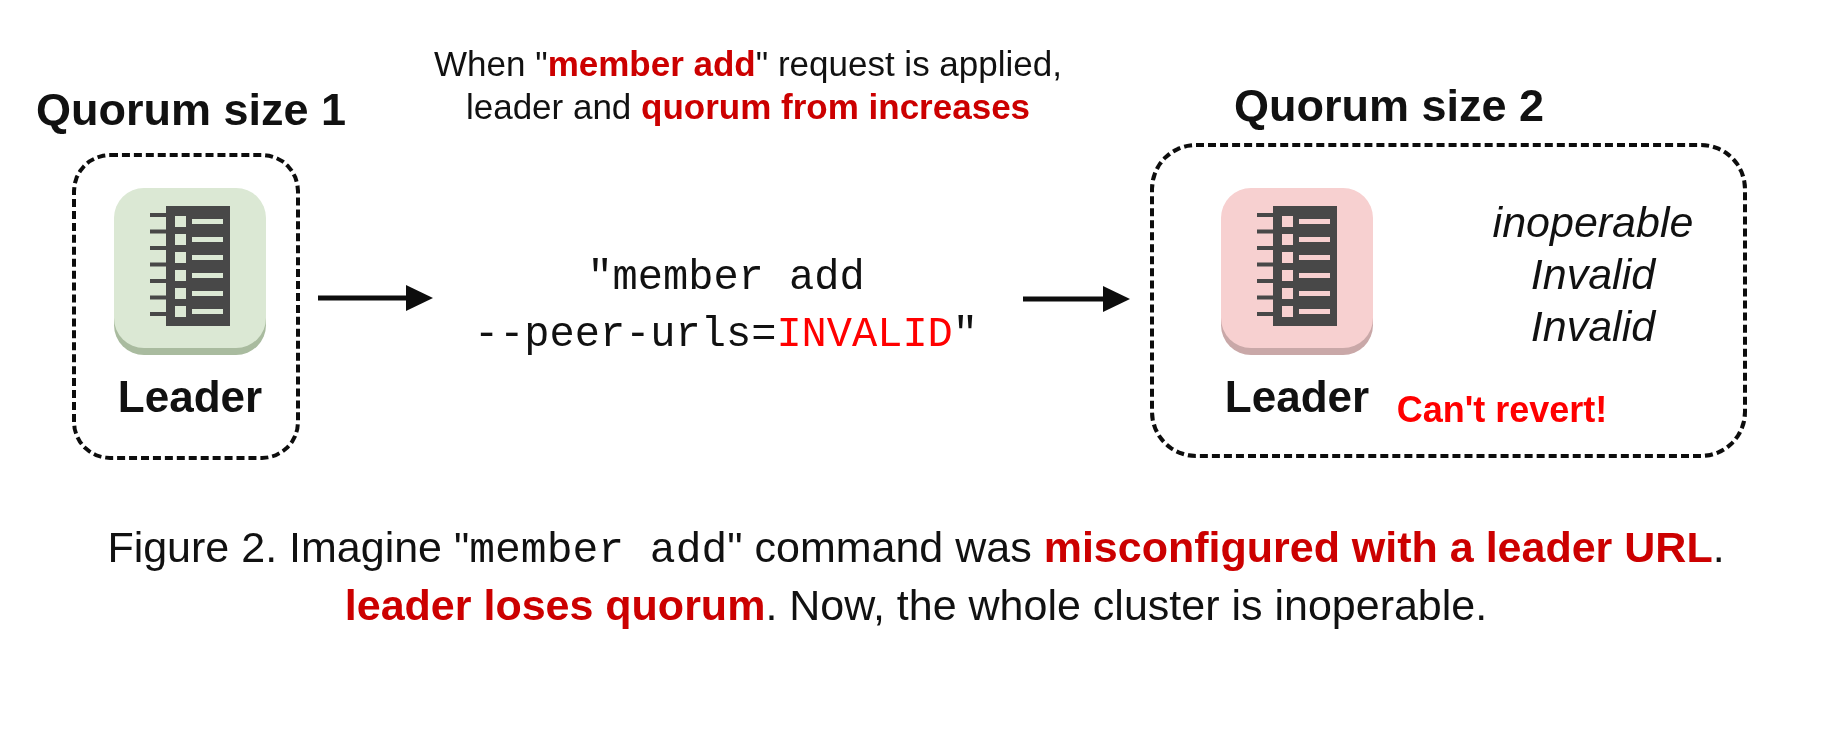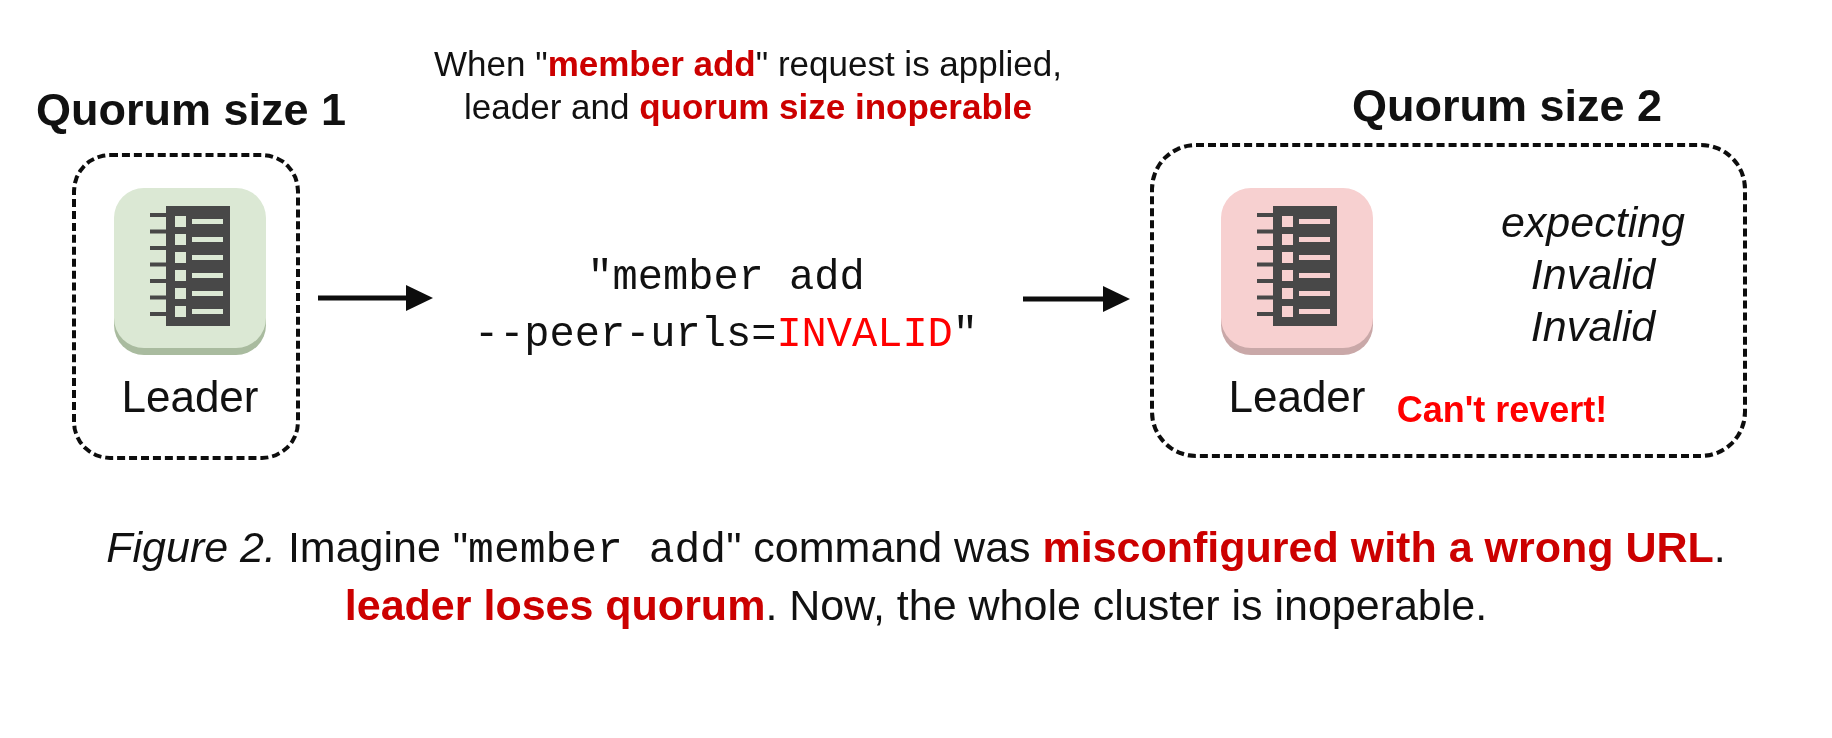--- a/index.html
+++ b/index.html
@@ -16,21 +16,21 @@
   #figure{
     position:relative;width:1832px;height:738px;background:#ffffff;
     font-family:"Liberation Sans",sans-serif;color:var(--ink);overflow:hidden;
   }
   .abs{position:absolute;}
   .center{text-align:center;}
   .nowrap{white-space:nowrap;}
 
   
   .cluster-title{font-size:45px;letter-spacing:0px;font-weight:bold;}
-  .node-label{font-size:44px;}
+  .node-label{font-size:44px;font-weight:bold;}
 
   
   .cluster-box{
     box-sizing:border-box;border:4px dashed #0d0d0d;background:transparent;
   }
   #box1{left:72px;top:153px;width:228px;height:307px;border-radius:38px;}
   #box2{left:1150px;top:143px;width:597px;height:315px;border-radius:46px;}
 
   
   .node-tile{
@@ -44,36 +44,36 @@
   .icon-dark{fill:var(--icon-dark);}
 
   
   #toptext{left:398px;top:42px;width:700px;font-size:35px;line-height:43px;}
   #command{left:420px;top:250px;width:612px;font-size:42px;line-height:57px;font-family:"Liberation Mono",monospace;}
   #expecting{left:1443px;top:196px;width:300px;font-size:43px;line-height:52px;font-style:italic;}
   #cantrevert{left:1352px;top:389px;width:300px;font-size:36px;font-weight:bold;color:var(--red-bright);}
   #caption{left:0px;top:520px;width:1832px;font-size:43px;line-height:55px;}
 
   #title1{left:36px;top:84px;width:300px;}
-  #title2{left:1352px;top:80px;width:300px;}
+  #title2{left:1234px;top:80px;width:300px;}
   #leader1{left:90px;top:372px;width:200px;}
   #leader2{left:1197px;top:372px;width:200px;}
 
   
   .arrow line{stroke:#0d0d0d;stroke-width:5;}
   .arrow polygon{fill:#0d0d0d;}
   #arrow1{left:318px;top:278px;}
   #arrow2{left:1023px;top:279px;}
 
   
   .seg-plain{}
   .seg-bred{font-weight:bold;color:var(--red-dark);}
   .seg-mono{font-family:"Liberation Mono",monospace;}
   .seg-monored{font-family:"Liberation Mono",monospace;color:var(--red-bright);}
-  .seg-italic{font-style:italic;}
+  .seg-italic{}
 </style>
 </head>
 <body>
 
 <div id="figure">
 
   <div id="title1" class="abs center nowrap cluster-title">Quorum size 1</div>
 
   <div id="box1" class="abs cluster-box"></div>
 
@@ -110,21 +110,21 @@
 
   <div id="leader1" class="abs center nowrap node-label">Leader</div>
 
   <svg id="arrow1" class="abs arrow" width="116" height="40">
     <line x1="0" y1="20" x2="90" y2="20"></line>
     <polygon points="88,7 115,20 88,33"></polygon>
   </svg>
 
   <div id="toptext" class="abs center">
     <div class="nowrap"><span class="seg-plain">When "</span><span class="seg-bred">member add</span><span class="seg-plain">" request is applied,</span></div>
-    <div class="nowrap"><span class="seg-plain">leader and </span><span class="seg-bred">quorum size inoperable</span></div>
+    <div class="nowrap"><span class="seg-plain">leader and </span><span class="seg-bred">quorum from increases</span></div>
   </div>
 
   <div id="command" class="abs center">
     <div class="nowrap"><span class="seg-mono">"member add</span></div>
     <div class="nowrap"><span class="seg-mono">--peer-urls=</span><span class="seg-monored">INVALID</span><span class="seg-mono">"</span></div>
   </div>
 
   <svg id="arrow2" class="abs arrow" width="108" height="40">
     <line x1="0" y1="20" x2="82" y2="20"></line>
     <polygon points="80,7 107,20 80,33"></polygon>
@@ -161,25 +161,25 @@
           <rect x="25" y="101" width="11" height="11"></rect>
             <rect x="42" y="104" width="31" height="5"></rect>
         </g>
       </svg>
     </span>
   </div>
 
   <div id="leader2" class="abs center nowrap node-label">Leader</div>
 
   <div id="expecting" class="abs center">
-    <div class="nowrap">expecting</div>
+    <div class="nowrap">inoperable</div>
     <div class="nowrap">Invalid</div>
     <div class="nowrap">Invalid</div>
   </div>
 
   <div id="cantrevert" class="abs center nowrap">Can't revert!</div>
 
   <div id="caption" class="abs center">
-    <div class="nowrap"><span class="seg-italic">Figure 2.</span><span class="seg-plain"> Imagine "</span><span class="seg-mono">member add</span><span class="seg-plain">" command was </span><span class="seg-bred">misconfigured with a wrong URL</span><span class="seg-plain">.</span></div>
+    <div class="nowrap"><span class="seg-italic">Figure 2.</span><span class="seg-plain"> Imagine "</span><span class="seg-mono">member add</span><span class="seg-plain">" command was </span><span class="seg-bred">misconfigured with a leader URL</span><span class="seg-plain">.</span></div>
     <div class="nowrap"><span class="seg-bred">leader loses quorum</span><span class="seg-plain">. Now, the whole cluster is inoperable.</span></div>
   </div>
 
 </div>
 
 </body></html>

